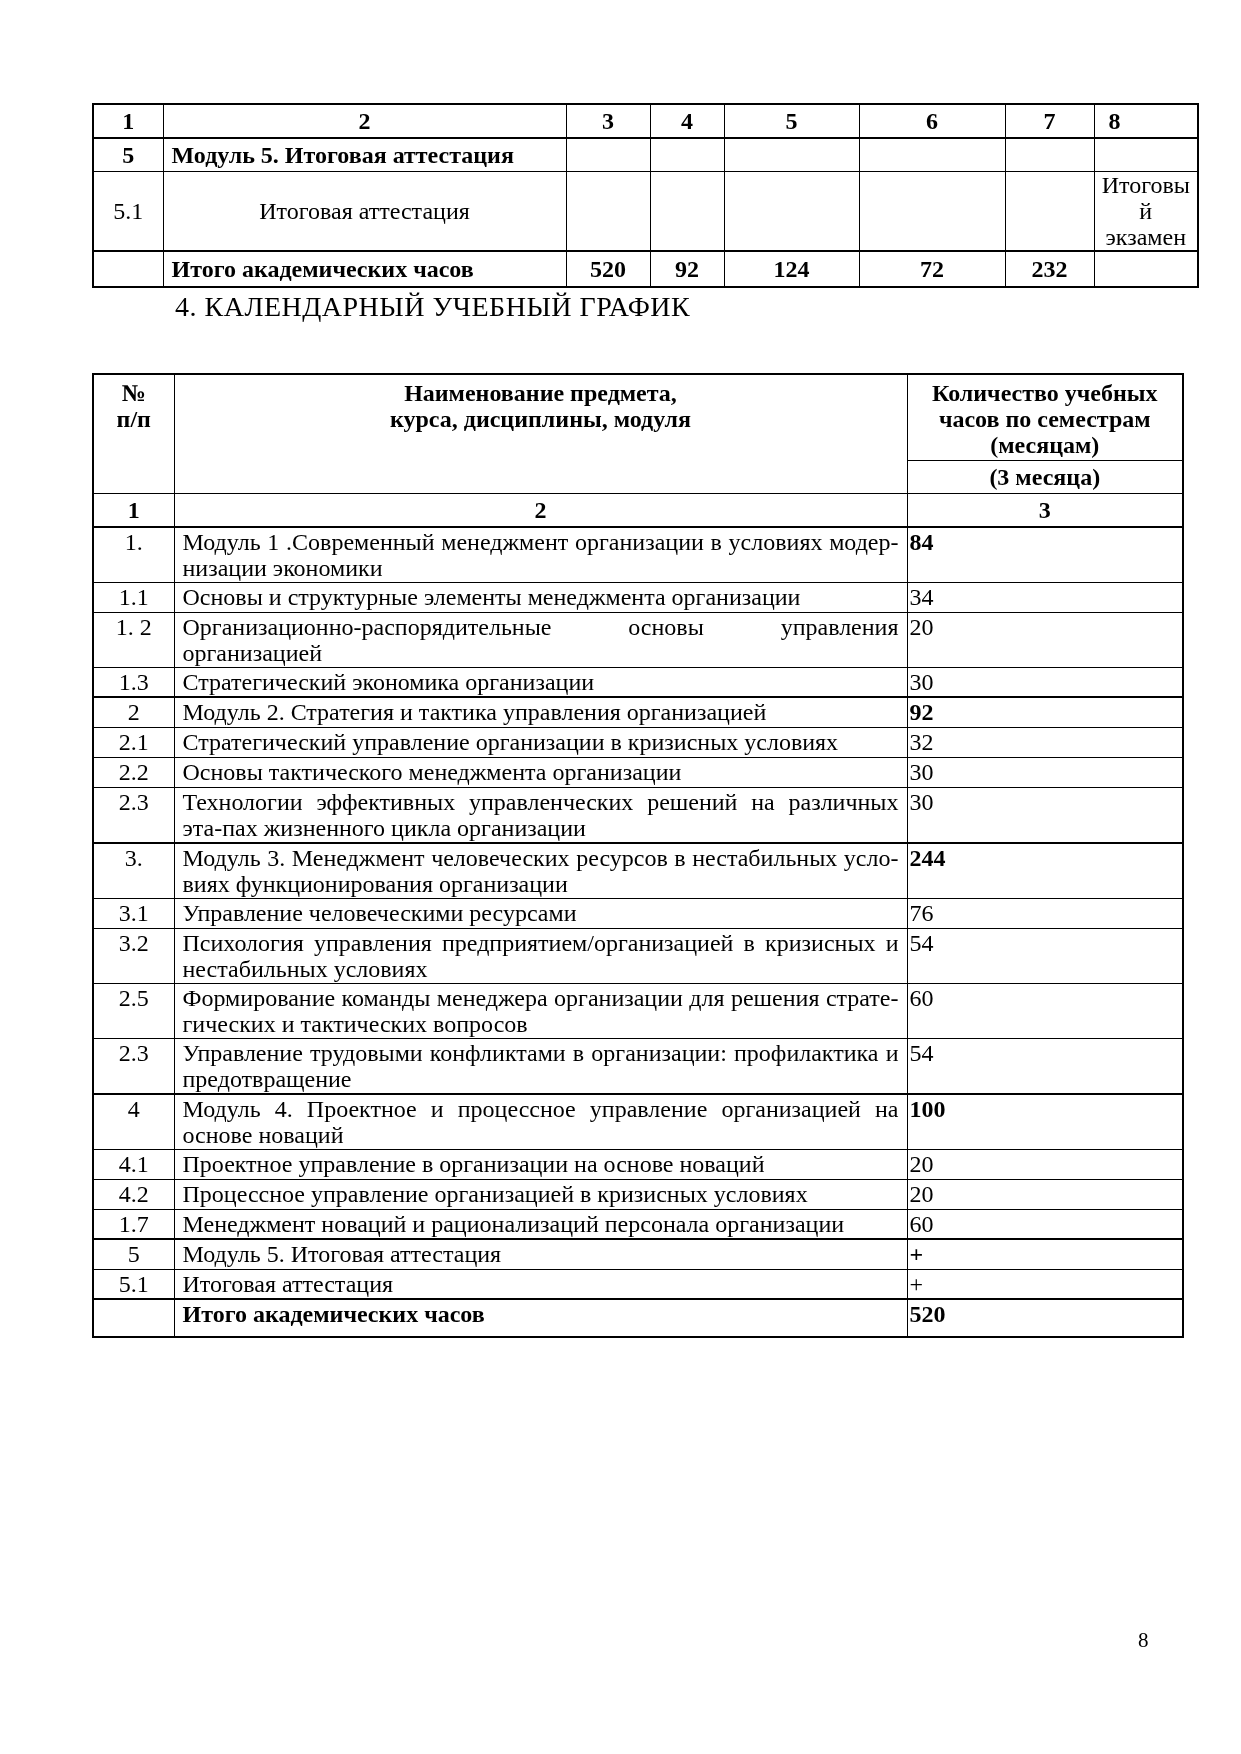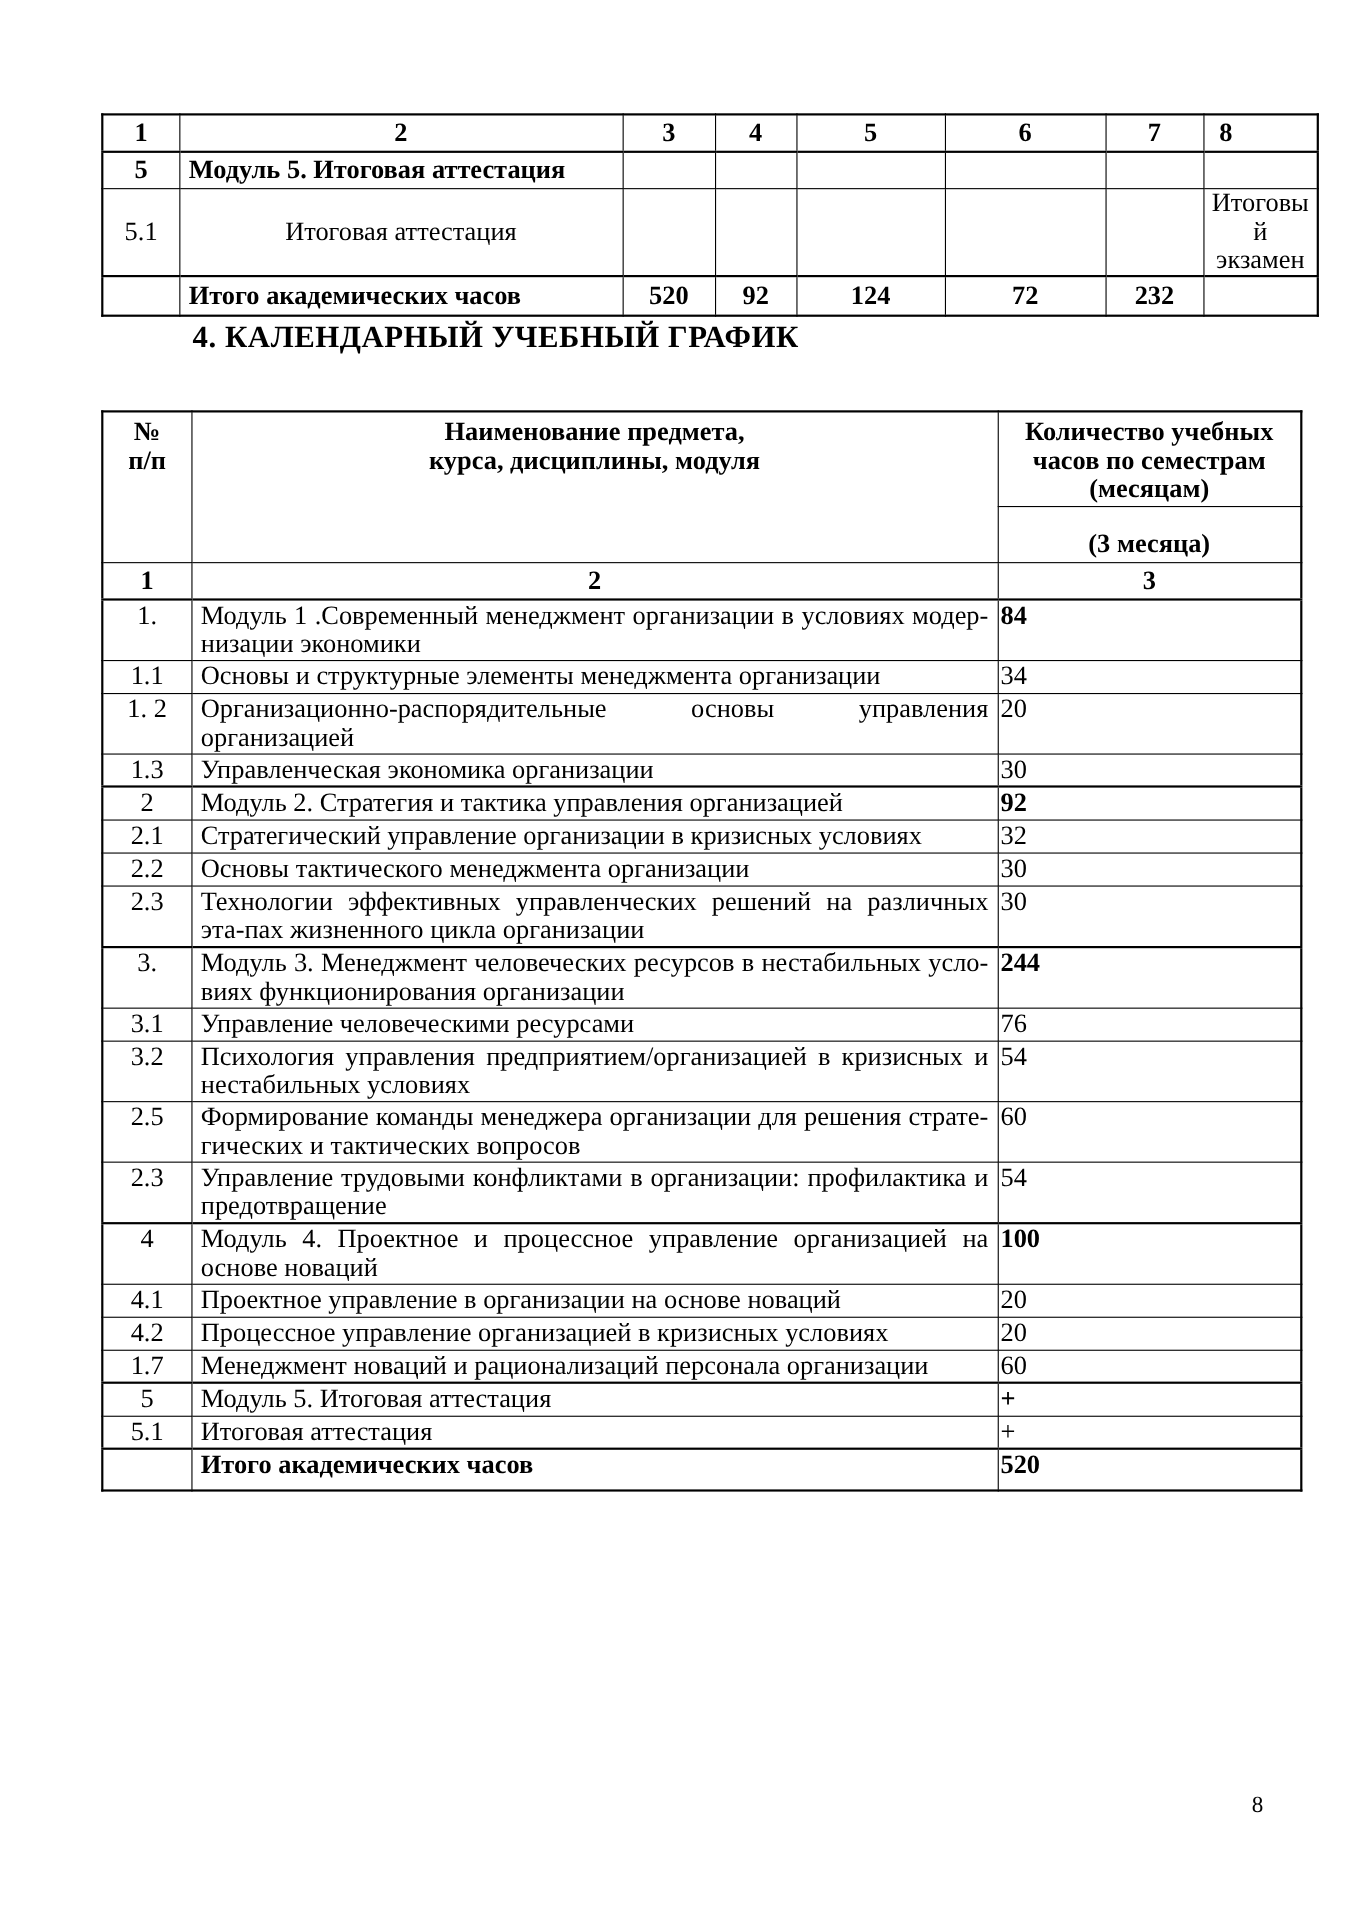--- a/index.html
+++ b/index.html
@@ -38,33 +38,33 @@
   .t1-header td { font-weight: bold; text-align: center; border-bottom: 2px solid #000; height: 30px; }
   .t1-header td.h8 { text-align: left; padding-left: 14px; }
   .t1-module td { font-weight: bold; height: 30px; }
   .t1-plain td  { height: 30px; text-align: center; }
   .exam-cell { text-align: left; padding: 0 2px; line-height: 26px; font-weight: normal; }
   .t1-total td { border-top: 2px solid #000; font-weight: bold; height: 32px; }
 
   
   .pre { white-space: pre-line; }
   #table2 .hdr td { font-weight: bold; text-align: center; vertical-align: top; padding-top: 5px; }
-  #table2 .hdr-period td { font-weight: bold; text-align: center; height: 30px; padding-top: 19px; }
+  #table2 .hdr-period td { font-weight: bold; text-align: center; height: 30px; padding-top: 1px; }
   #table2 .hdr-nums td { font-weight: bold; text-align: center; border-bottom: 2px solid #000; height: 30px; }
   #table2 .data-row { height: 30px; }
   #table2 .data-row td { vertical-align: top; }
   .module-row td { border-top: 2px solid #000; }
   .module-row .c-hours { font-weight: bold; }
   .total-row td { border-top: 2px solid #000; font-weight: bold; height: 34px; }
 
   .section-heading {
     position: absolute;
     left: 175px;
     top: 291px;
-    font-weight: bold;
+    font-weight: normal;
     font-size: 28px;
     letter-spacing: 0.5px;
     white-space: nowrap;
   }
   .page-number {
     position: absolute;
     left: 1138px;
     top: 1628px;
     font-size: 21px;
   }
@@ -166,21 +166,21 @@
         <td class="c-name">Основы и структурные элементы менеджмента организации</td>
         <td class="c-hours">34</td>
       </tr>
       <tr class="data-row">
         <td class="c-num">1. 2</td>
         <td class="c-name">Организационно-распорядительные основы управления организацией</td>
         <td class="c-hours">20</td>
       </tr>
       <tr class="data-row">
         <td class="c-num">1.3</td>
-        <td class="c-name">Управленческая экономика организации</td>
+        <td class="c-name">Стратегический экономика организации</td>
         <td class="c-hours">30</td>
       </tr>
       <tr class="data-row module-row">
         <td class="c-num">2</td>
         <td class="c-name">Модуль 2. Стратегия и тактика управления организацией</td>
         <td class="c-hours">92</td>
       </tr>
       <tr class="data-row">
         <td class="c-num">2.1</td>
         <td class="c-name">Стратегический управление организации в кризисных условиях</td>

